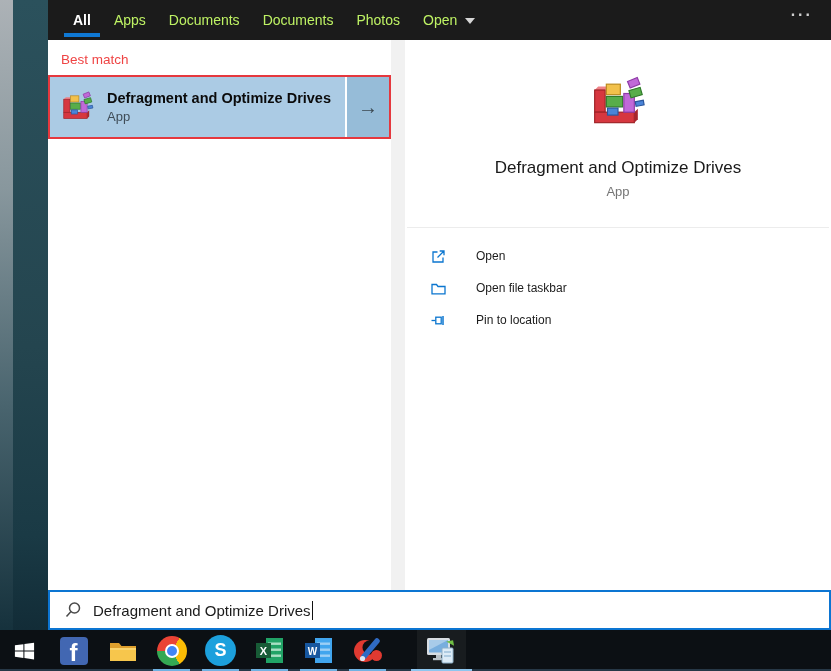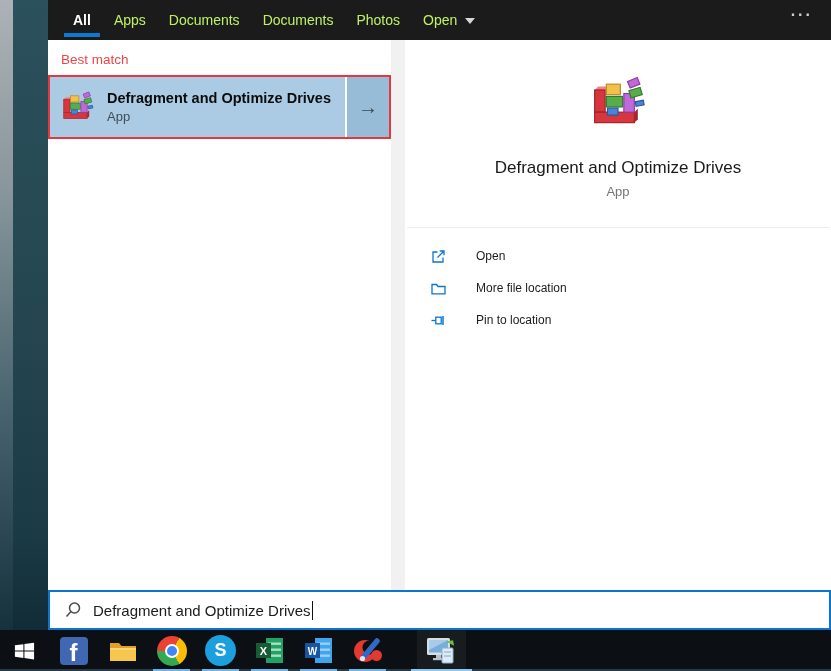--- a/index.html
+++ b/index.html
@@ -232,21 +232,21 @@
         <div class="action-row">
           <svg class="action-icon">
               <use href="#open-glyph"></use>
             </svg>
           <span class="action-label">Open</span>
         </div>
         <div class="action-row">
           <svg class="action-icon">
               <use href="#folder-glyph"></use>
             </svg>
-          <span class="action-label">More file location</span>
+          <span class="action-label">Open file taskbar</span>
         </div>
         <div class="action-row">
           <svg class="action-icon">
               <use href="#pin-glyph"></use>
             </svg>
           <span class="action-label">Pin to location</span>
         </div>
       </div>
     </div>
   </div>

